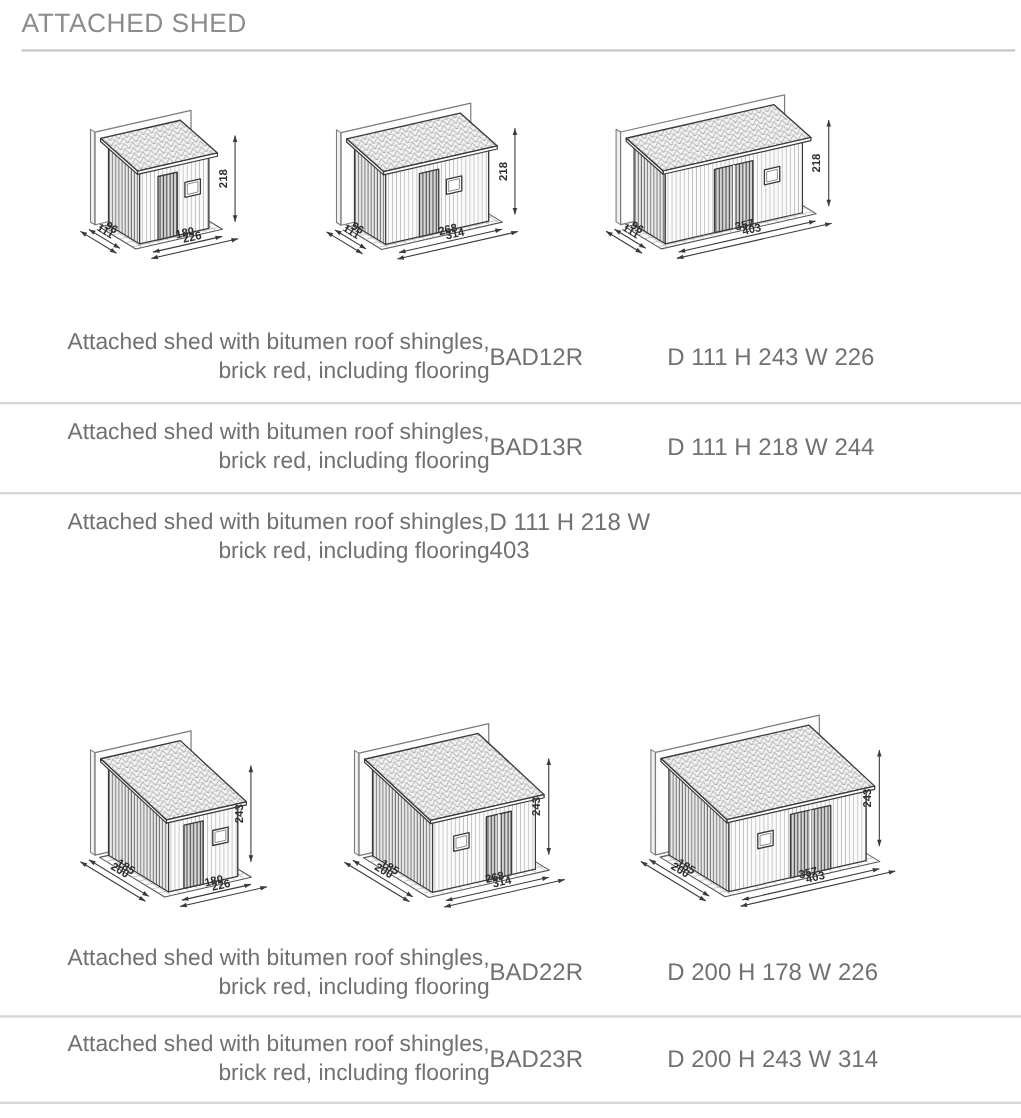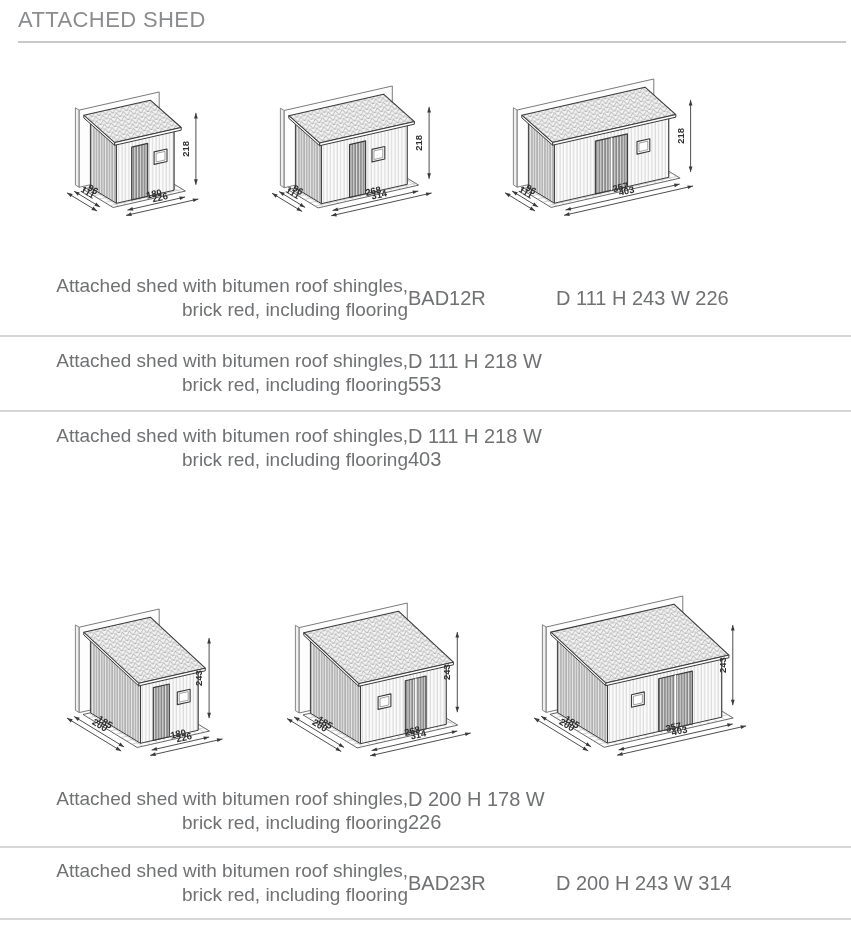--- a/index.html
+++ b/index.html
@@ -266,21 +266,22 @@
         <div>brick red, including flooring</div>
       </div>
       <div class="c-code">BAD12R</div>
       <div class="c-dims">D 111 H 243 W 226</div>
     </div>
     <div class="prow sep">
       <div class="c-desc">
         <div>Attached shed with bitumen roof shingles,</div>
         <div>brick red, including flooring</div>
       </div>
-      <div class="c-dims">D 111 H 218 W 553</div>
+      <div class="c-code">BAD13R</div>
+      <div class="c-dims">D 111 H 218 W 244</div>
     </div>
     <div class="prow">
       <div class="c-desc">
         <div>Attached shed with bitumen roof shingles,</div>
         <div>brick red, including flooring</div>
       </div>
       <div class="c-dims">D 111 H 218 W 403</div>
     </div>
   </div>
 
@@ -519,20 +520,21 @@
         </svg>
       </div>
     </div>
 
   <div class="ptable second">
     <div class="prow sep">
       <div class="c-desc">
         <div>Attached shed with bitumen roof shingles,</div>
         <div>brick red, including flooring</div>
       </div>
+      <div class="c-code">BAD22R</div>
       <div class="c-dims">D 200 H 178 W 226</div>
     </div>
     <div class="prow sep">
       <div class="c-desc">
         <div>Attached shed with bitumen roof shingles,</div>
         <div>brick red, including flooring</div>
       </div>
       <div class="c-code">BAD23R</div>
       <div class="c-dims">D 200 H 243 W 314</div>
     </div>

